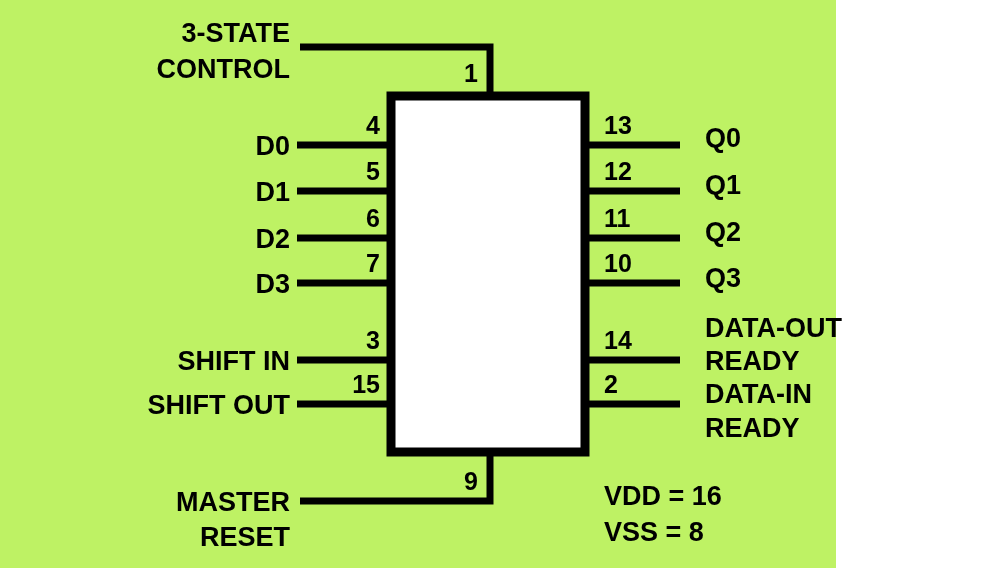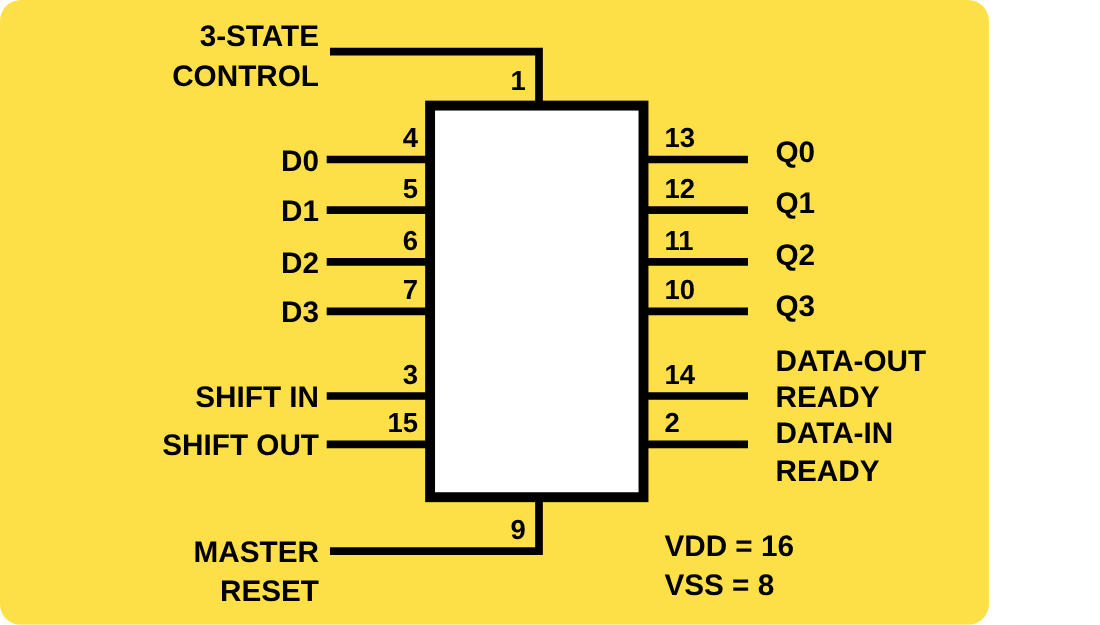--- a/index.html
+++ b/index.html
@@ -9,24 +9,23 @@
     background: #ffffff;
   }
   body {
     width: 1000px;
     height: 568px;
     font-family: "Liberation Sans", sans-serif;
     overflow: hidden;
   }
   #diagram-root {
     position: relative;
-    width: 899px;
+    width: 836px;
     height: 568px;
-    background: #fde047;
-    border-radius: 19px;
+    background: #bef264;
   }
   svg#block-diagram {
     display: block;
     width: 1000px;
     height: 568px;
   }
   .sig-label {
     font-family: "Liberation Sans", sans-serif;
     font-weight: bold;
     font-size: 27px;

